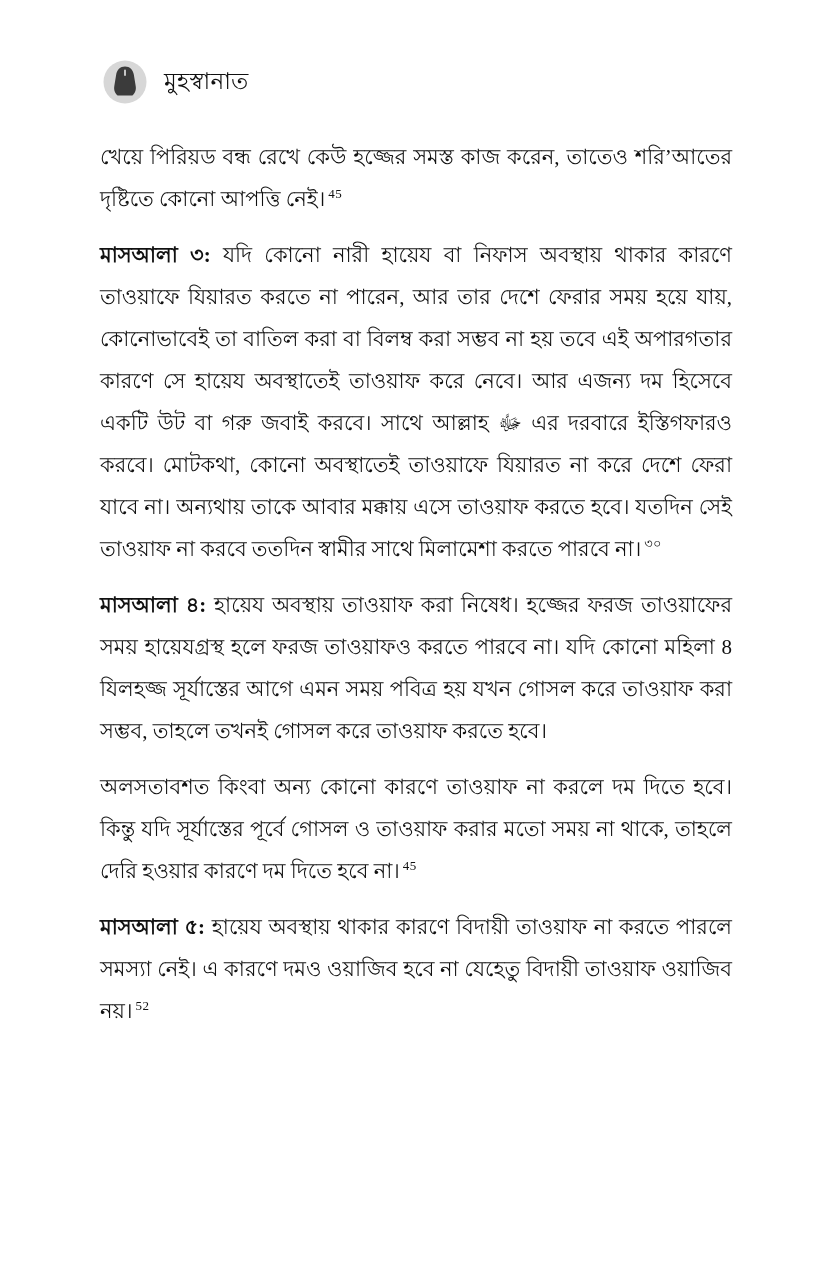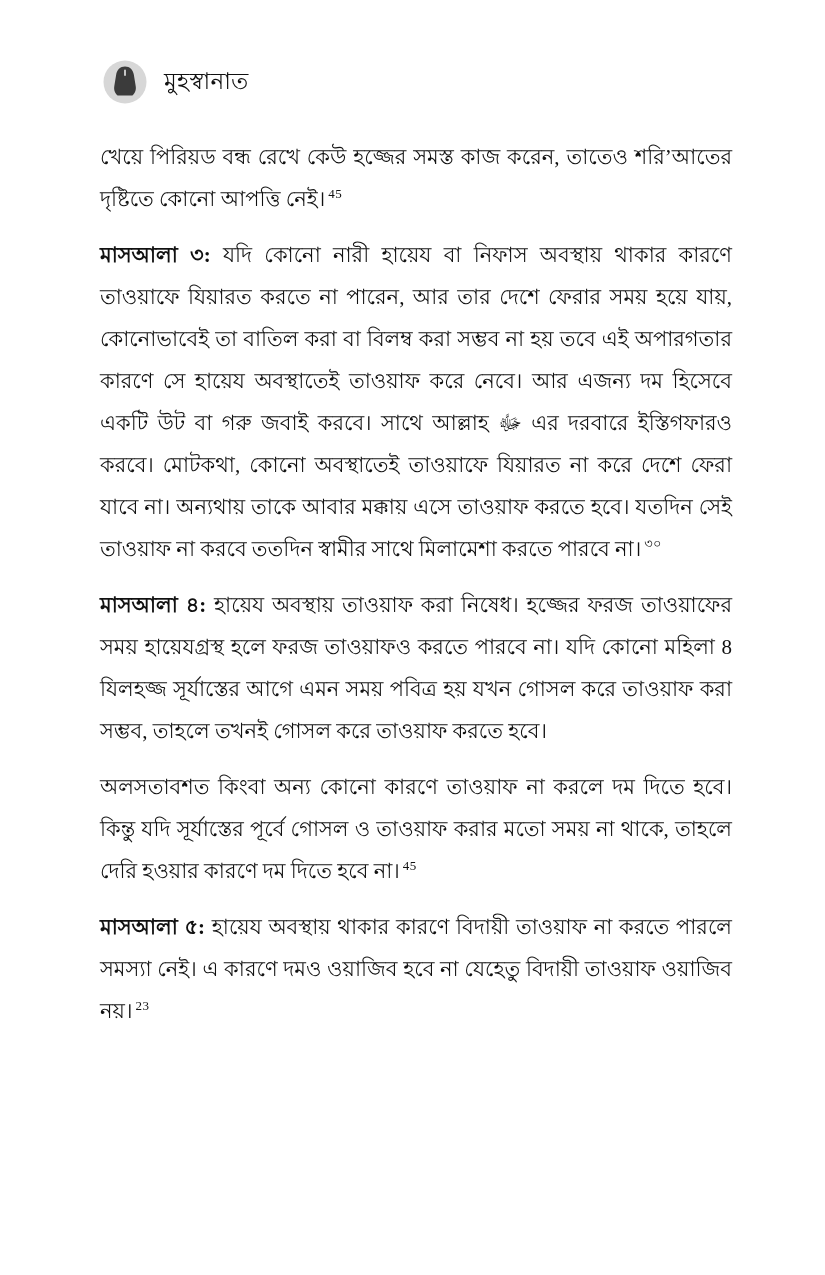--- a/index.html
+++ b/index.html
@@ -112,21 +112,21 @@
   <div class="content">
 
     <p class="para"><span class="lead"></span><span>খেয়ে পিরিয়ড বন্ধ রেখে কেউ হজ্জের সমস্ত কাজ করেন, তাতেও শরি’আতের দৃষ্টিতে কোনো আপত্তি নেই।</span><sup>45</sup></p>
 
     <p class="para"><span class="lead">মাসআলা ৩:</span><span> যদি কোনো নারী হায়েয বা নিফাস অবস্থায় থাকার কারণে তাওয়াফে যিয়ারত করতে না পারেন, আর তার দেশে ফেরার সময় হয়ে যায়, কোনোভাবেই তা বাতিল করা বা বিলম্ব করা সম্ভব না হয় তবে এই অপারগতার কারণে সে হায়েয অবস্থাতেই তাওয়াফ করে নেবে। আর এজন্য দম হিসেবে একটি উট বা গরু জবাই করবে। সাথে আল্লাহ ﷻ এর দরবারে ইস্তিগফারও করবে। মোটকথা, কোনো অবস্থাতেই তাওয়াফে যিয়ারত না করে দেশে ফেরা যাবে না। অন্যথায় তাকে আবার মক্কায় এসে তাওয়াফ করতে হবে। যতদিন সেই তাওয়াফ না করবে ততদিন স্বামীর সাথে মিলামেশা করতে পারবে না।</span><sup>৩০</sup></p>
 
     <p class="para"><span class="lead">মাসআলা ৪:</span><span> হায়েয অবস্থায় তাওয়াফ করা নিষেধ। হজ্জের ফরজ তাওয়াফের সময় হায়েযগ্রস্থ হলে ফরজ তাওয়াফও করতে পারবে না। যদি কোনো মহিলা 8 যিলহজ্জ সূর্যাস্তের আগে এমন সময় পবিত্র হয় যখন গোসল করে তাওয়াফ করা সম্ভব, তাহলে তখনই গোসল করে তাওয়াফ করতে হবে।</span><sup></sup></p>
 
     <p class="para"><span class="lead"></span><span>অলসতাবশত কিংবা অন্য কোনো কারণে তাওয়াফ না করলে দম দিতে হবে। কিন্তু যদি সূর্যাস্তের পূর্বে গোসল ও তাওয়াফ করার মতো সময় না থাকে, তাহলে দেরি হওয়ার কারণে দম দিতে হবে না।</span><sup>45</sup></p>
 
-    <p class="para"><span class="lead">মাসআলা ৫:</span><span> হায়েয অবস্থায় থাকার কারণে বিদায়ী তাওয়াফ না করতে পারলে সমস্যা নেই। এ কারণে দমও ওয়াজিব হবে না যেহেতু বিদায়ী তাওয়াফ ওয়াজিব নয়।</span><sup>23</sup></p>
+    <p class="para"><span class="lead">মাসআলা ৫:</span><span> হায়েয অবস্থায় থাকার কারণে বিদায়ী তাওয়াফ না করতে পারলে সমস্যা নেই। এ কারণে দমও ওয়াজিব হবে না যেহেতু বিদায়ী তাওয়াফ ওয়াজিব নয়।</span><sup>52</sup></p>
 
     <div class="footnotes">
       <div class="fn-rule"></div>
       <p class="footnote">৩১] রদ্দুল মুহতার- ২/৫১৯</p>
 
     </div>
   </div>
 
   <div class="bottom-block">
     <div class="rule-thin">

